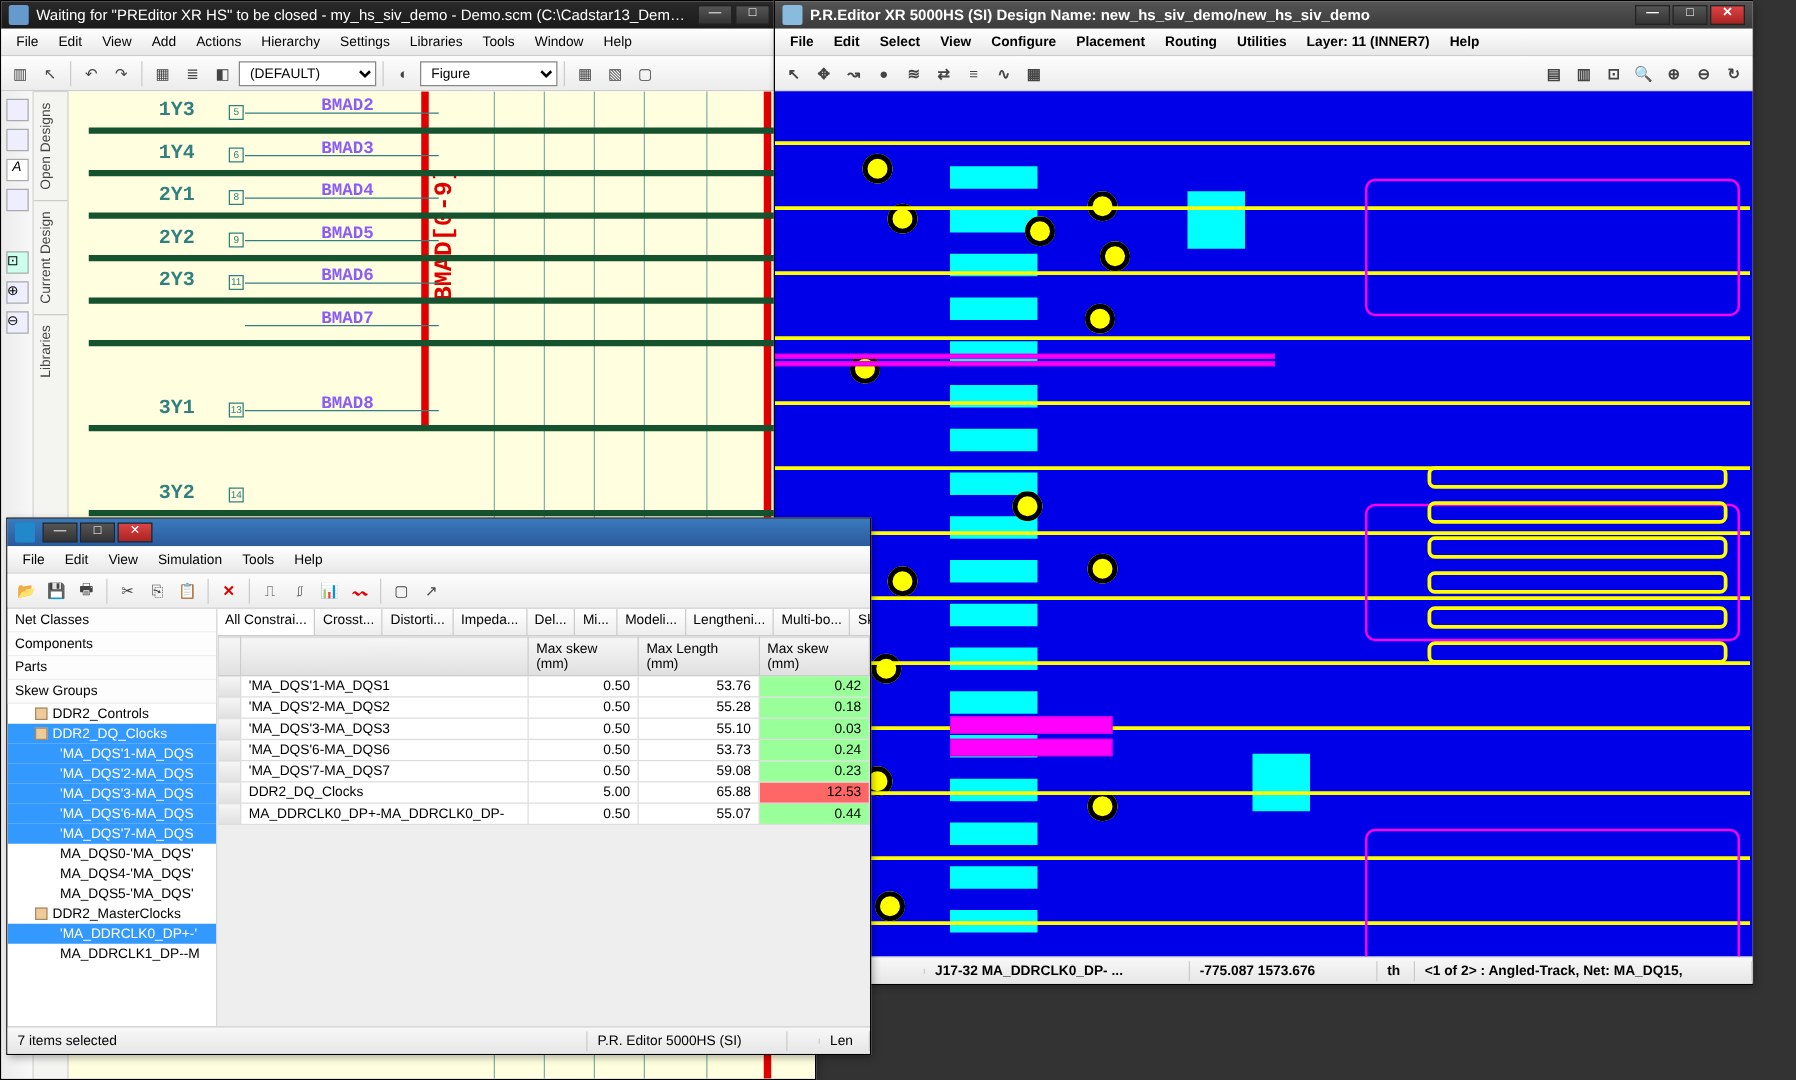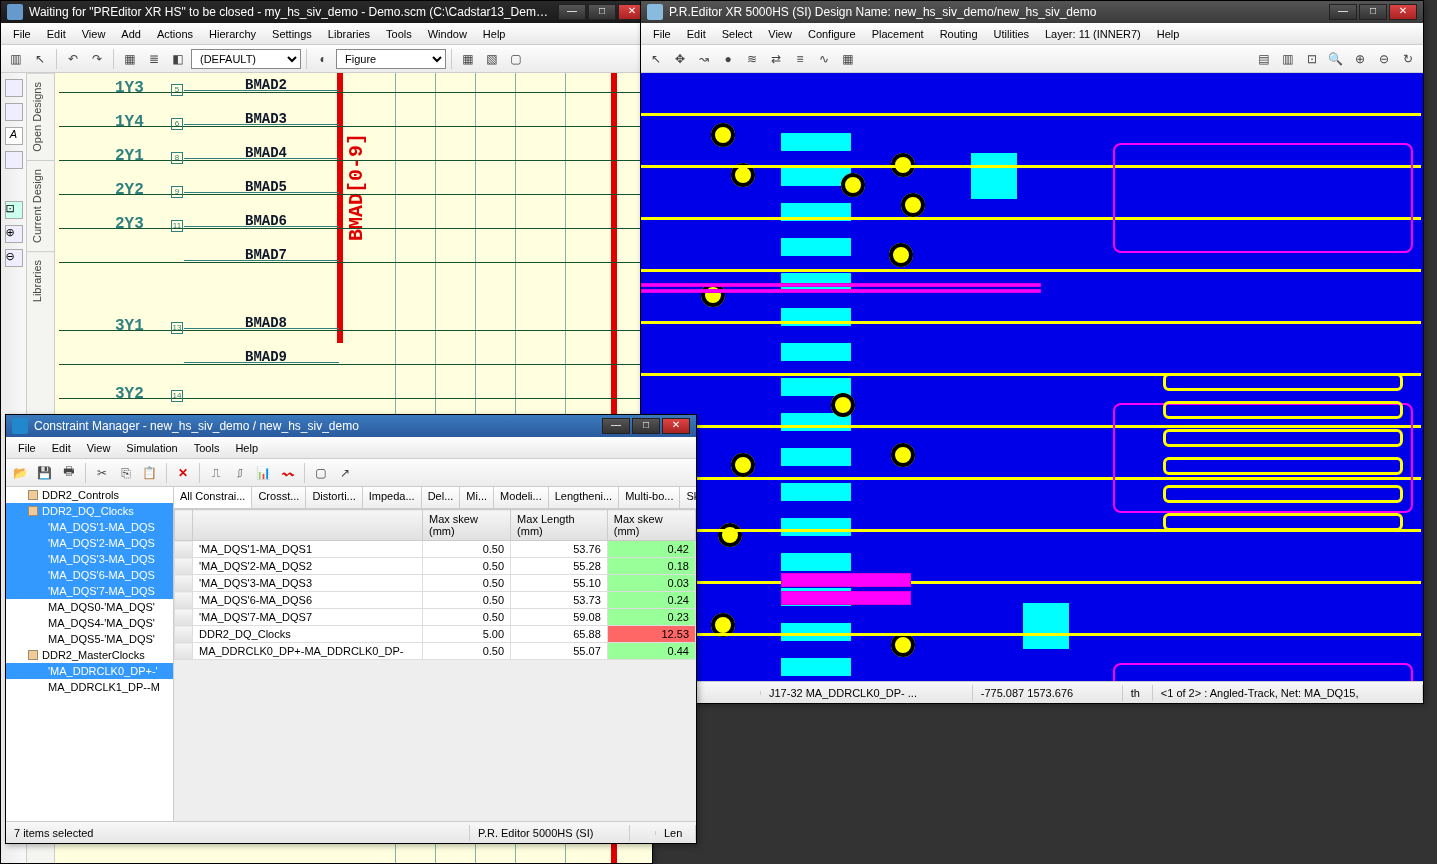--- a/index.html
+++ b/index.html
@@ -23,31 +23,31 @@
 .status-cell { padding: 2px 8px; border-right: 1px solid #ccc; white-space: nowrap; overflow: hidden; }
 
 
 #win-scm { left: 0; top: 0; width: 653px; height: 864px; z-index: 1; }
 #scm-body { flex: 1; display: flex; overflow: hidden; }
 .scm-left-rail { width: 26px; background: linear-gradient(to right,#ececec,#f8f8f8); border-right: 1px solid #ccc; display: flex; flex-direction: column; align-items: center; padding-top: 6px; gap: 6px; }
 .rail-icon { width: 18px; height: 18px; border: 1px solid #aaa; background: #eef; }
 .scm-sidebar { width: 28px; border-right: 1px solid #ccc; background: #f4f4f0; display: flex; flex-direction: column; }
 .side-tab { writing-mode: vertical-rl; transform: rotate(180deg); padding: 8px 4px; border-bottom: 1px solid #ccc; font-size: 11px; color: #444; cursor: pointer; text-align: center; }
 .scm-canvas { flex: 1; background: #ffffe0; position: relative; overflow: hidden; }
-.scm-row { position: absolute; left: 4px; right: 0; height: 20px; border-bottom: 1px solid #14532d; }
+.scm-row { position: absolute; left: 16px; right: 0; height: 34px; border-bottom: 5px solid #14532d; }
 .scm-ylabel { position: absolute; left: 56px; top: 6px; font-weight: bold; color: #308080; font-size: 16px; font-family: "Courier New", monospace; }
 .scm-pin { position: absolute; left: 112px; width: 12px; height: 12px; border: 1px solid #308080; top: 11px; font-size: 8px; text-align: center; line-height: 10px; color:#308080; }
-.scm-netlabel { position: absolute; top: 4px; font-weight: bold; color: #0f172a; font-size: 14px; font-family: "Courier New", monospace; }
+.scm-netlabel { position: absolute; top: 4px; font-weight: bold; color: #8b5cf6; font-size: 14px; font-family: "Courier New", monospace; }
 .scm-wire { position: absolute; top: 17px; height: 1px; background: #308080; }
 .scm-bus { position: absolute; width: 6px; background: #e00000; top: 0; bottom: 0; }
 .scm-bus-label { position: absolute; color: #e00000; font-weight: bold; font-size: 20px; font-family: "Courier New", monospace; writing-mode: vertical-rl; transform: rotate(180deg); }
 .scm-grid-v { position: absolute; top:0; bottom:0; width:1px; background:#308080; opacity:0.6; }
 
 
-#win-pr { left: 640px; top: 0; width: 784px; height: 704px; z-index: 1; }
+#win-pr { left: 619px; top: 0; width: 784px; height: 788px; z-index: 1; font-weight: bold; }
 #win-pr .titlebar { background: linear-gradient(to bottom,#555,#3a3a3a); }
 .pr-canvas { flex: 1; background: #0000e8; position: relative; overflow: hidden; }
 .pr-track { position: absolute; background: #ff0; height: 3px; }
 .pr-track-m { position: absolute; background:#f0f; height:4px; border:1px solid #d0d; }
 .pr-pad { position: absolute; background: #0ff; }
 .pr-via { position: absolute; background: #ff0; border-radius: 50%; box-shadow: inset 0 0 0 4px #000; }
 .pr-outline { position: absolute; border: 2px solid #f0f; }
 .serp { position:absolute; border: 3px solid #ff0; border-radius:6px; background:transparent; }
 
 
@@ -179,24 +179,20 @@
           <div class="scm-wire" style="left: 125px; width: 155px;"></div>
         </div>
         <div class="scm-row" style="top: 170px;">
           <div class="scm-netlabel" style="left: 186px;">BMAD7</div>
           <div class="scm-wire" style="left: 125px; width: 155px;"></div>
         </div>
         <div class="scm-row" style="top: 238px;">
           <div class="scm-ylabel">3Y1</div>
           <div class="scm-pin">13</div>
           <div class="scm-netlabel" style="left: 186px;">BMAD8</div>
-          <div class="scm-wire" style="left: 125px; width: 155px;"></div>
-        </div>
-        <div class="scm-row" style="top: 272px;">
-          <div class="scm-netlabel" style="left: 186px;">BMAD9</div>
           <div class="scm-wire" style="left: 125px; width: 155px;"></div>
         </div>
         <div class="scm-row" style="top: 306px;">
           <div class="scm-ylabel">3Y2</div>
           <div class="scm-pin">14</div>
         </div>
         <div class="scm-row" style="top: 340px;">
           <div class="scm-ylabel">3Y3</div>
           <div class="scm-pin">16</div>
           <div class="scm-netlabel" style="left: 186px;">BCAS0</div>
@@ -322,21 +318,20 @@
     <div class="status-cell" style="flex:1">J17-32 MA_DDRCLK0_DP- ...</div>
     <div class="status-cell" style="width:150px">-775.087  1573.676</div>
     <div class="status-cell" style="width:30px">th</div>
     <div class="status-cell" style="flex:1.3">&lt;1 of 2&gt; : Angled-Track, Net: MA_DQ15,</div>
   </div>
 </div>
 
 <div id="win-cm" class="window">
   <div class="titlebar">
     <div class="icon-box" style="background:#28c"></div>
-    <div class="title-text">Constraint Manager - new_hs_siv_demo / new_hs_siv_demo</div>
     <div class="winbtns">
       <div class="winbtn">—</div>
       <div class="winbtn">□</div>
       <div class="winbtn close">✕</div>
     </div>
   </div>
   <div class="menubar" id="cm-menu">
       <div class="mi">File</div>
       <div class="mi">Edit</div>
       <div class="mi">View</div>
@@ -358,20 +353,26 @@
     <div class="tb-btn">⎍</div>
     <div class="tb-btn">⎎</div>
     <div class="tb-btn">📊</div>
     <div class="tb-btn" style="color:#d00">〰</div>
     <div class="tb-sep"></div>
     <div class="tb-btn">▢</div>
     <div class="tb-btn">↗</div>
   </div>
   <div class="cm-body">
     <div class="cm-tree">
+      <div class="cm-tree-header" id="cm-tree-sections">
+          <div class="tree-section">Net Classes</div>
+          <div class="tree-section">Components</div>
+          <div class="tree-section">Parts</div>
+          <div class="tree-section">Skew Groups</div>
+        </div>
       <div class="tree-items" id="cm-tree-items">
           <div class="tree-item">
             <span class="tree-icon ti-folder"></span>
             <span>DDR2_Controls</span>
           </div>
           <div class="tree-item sel">
             <span class="tree-icon ti-folder"></span>
             <span>DDR2_DQ_Clocks</span>
           </div>
           <div class="tree-item l2 sel">

